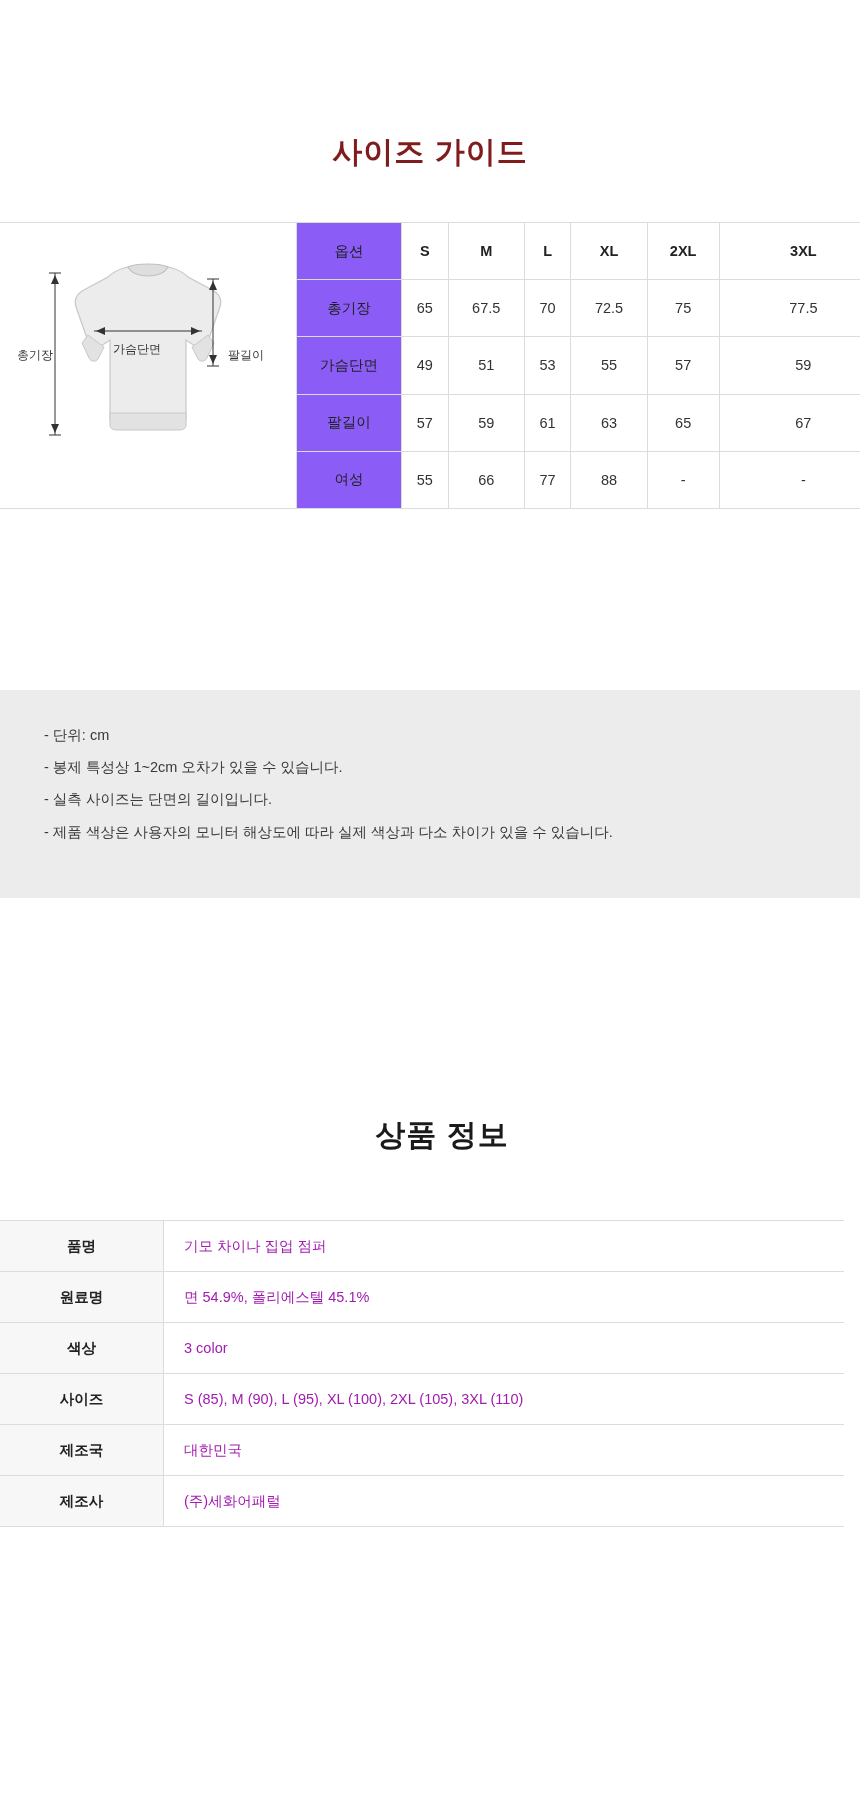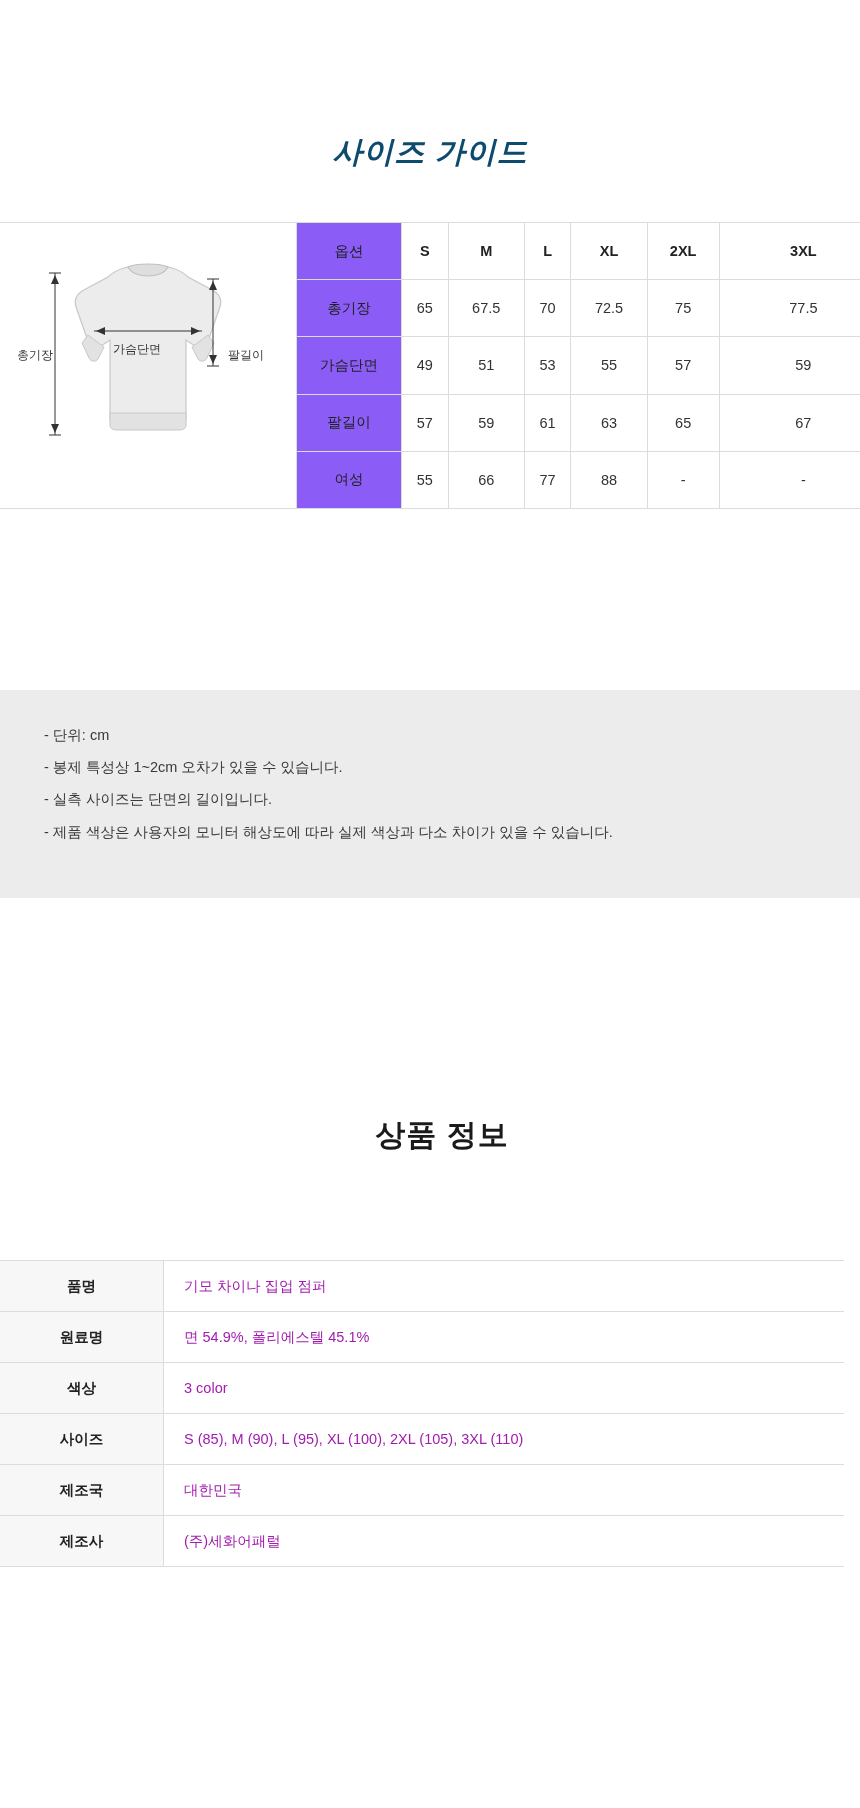--- a/index.html
+++ b/index.html
@@ -20,24 +20,23 @@
     height: 1808px;
     position: relative;
   }
 
   
   .size-guide-title {
     text-align: center;
     font-size: 30px;
     font-weight: bold;
     letter-spacing: 1px;
-    color: #0c4a6e;
+    color: #7f1d1d;
     padding-top: 134px;
     line-height: 1.2;
-    font-style: italic;
   }
 
   .size-block {
     margin-top: 52px;
     width: 860px;
     border-top: 1px solid #dcdcdc;
     border-bottom: 1px solid #dcdcdc;
     display: flex;
   }
 
@@ -123,21 +122,20 @@
 
   .info-table {
     position: absolute;
     left: 0;
     top: 1220px;
     width: 844px;
     border-collapse: collapse;
     table-layout: fixed;
     border-top: 1px solid #dcdcdc;
     border-bottom: 1px solid #dcdcdc;
-    margin-top: 40px;
   }
   .info-table th {
     width: 161px;
     background: #f7f7f7;
     font-size: 14.5px;
     font-weight: bold;
     color: #222222;
     text-align: center;
     height: 48px;
     border-bottom: 1px solid #dcdcdc;

